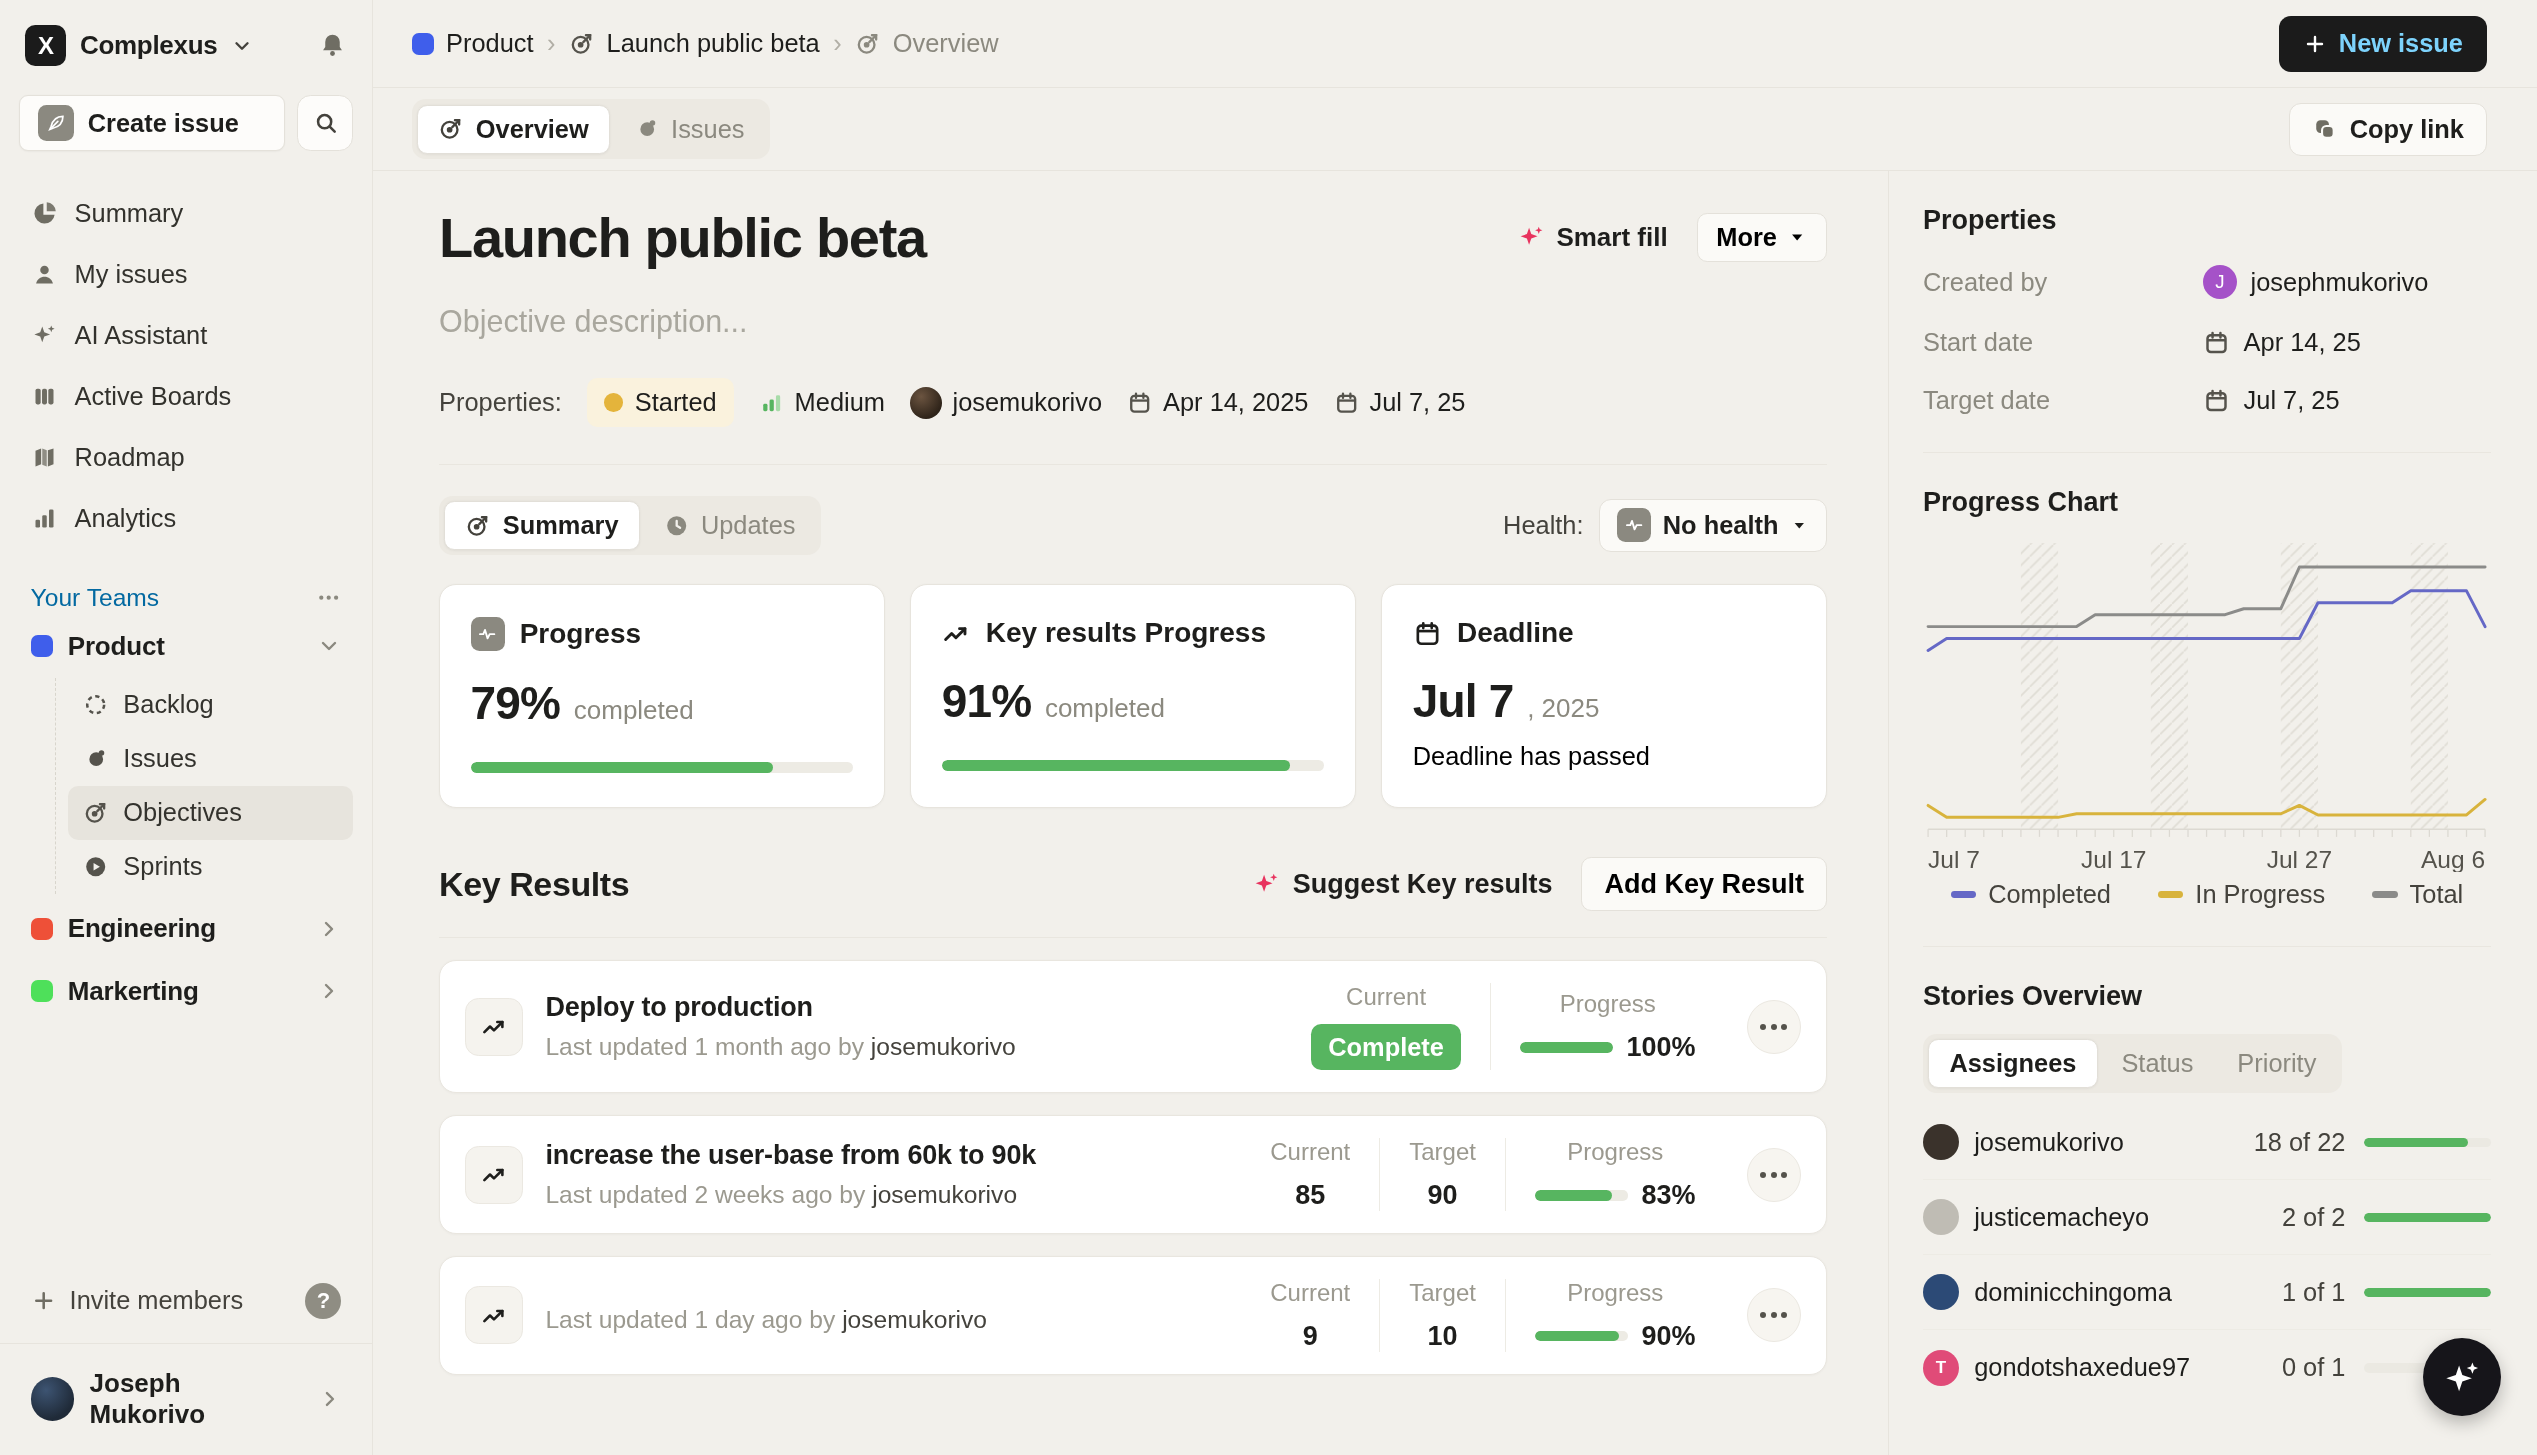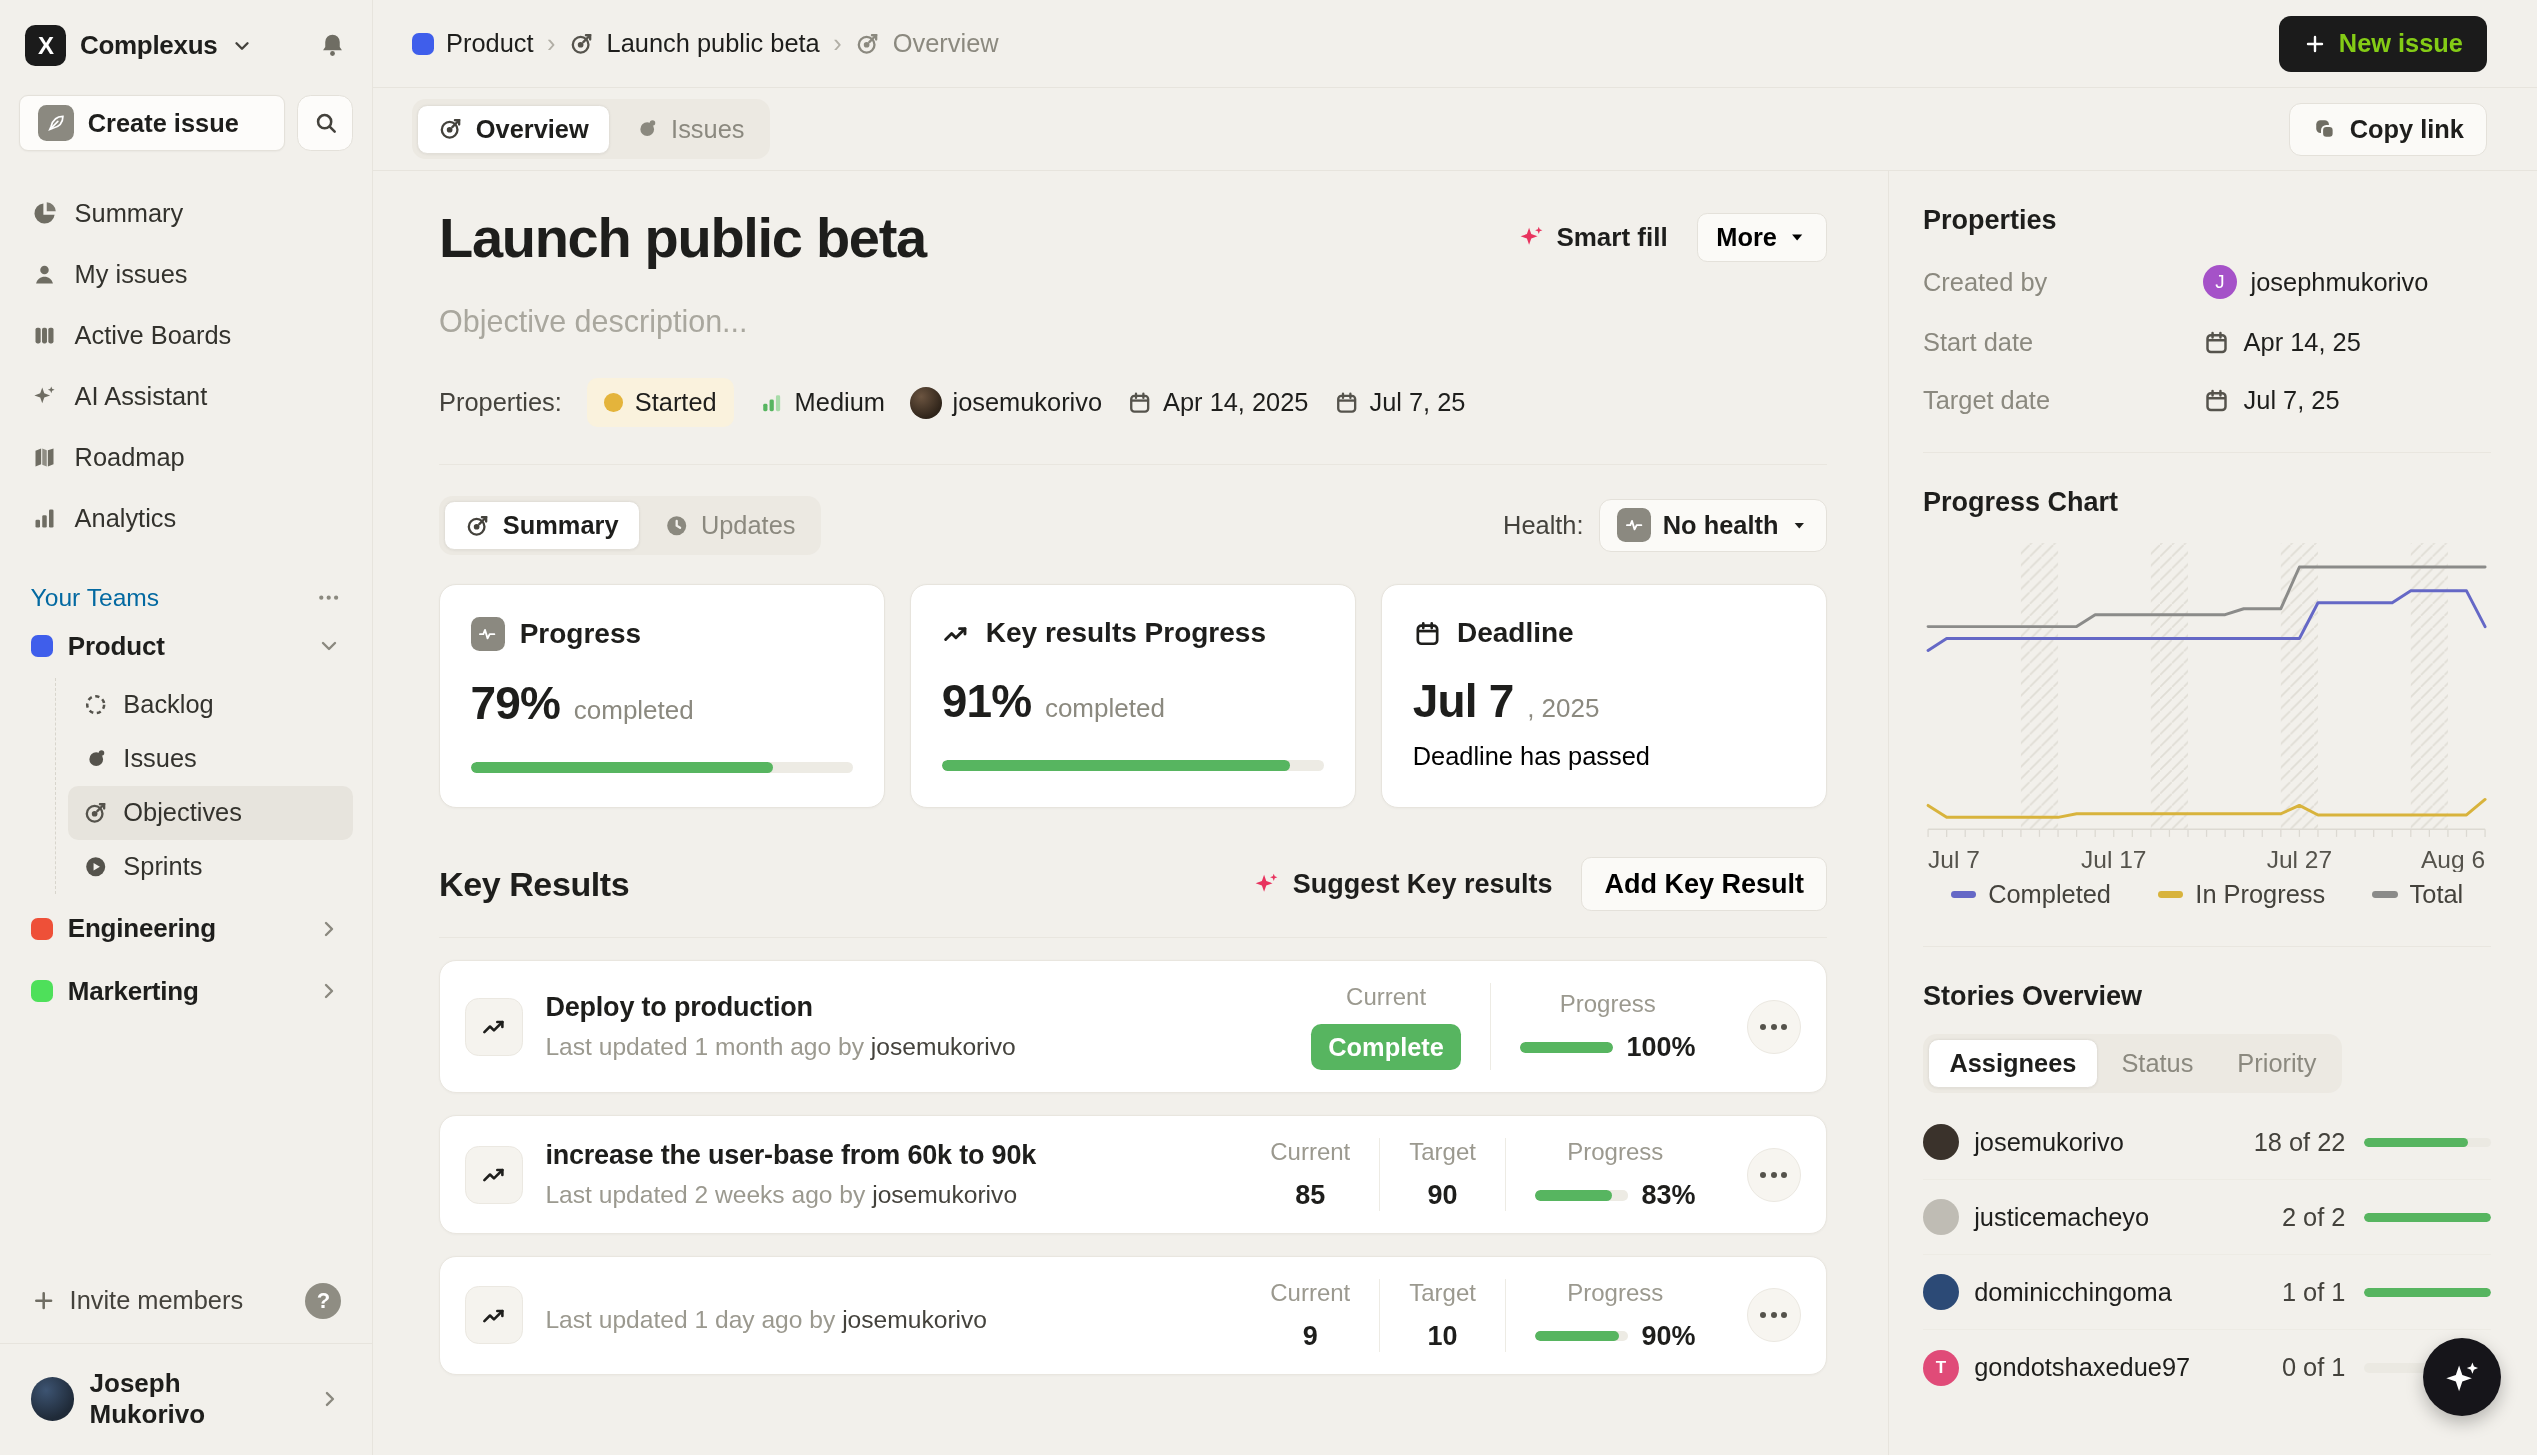--- a/index.html
+++ b/index.html
@@ -45,21 +45,21 @@
 
   
   .main { flex:1; display:flex; flex-direction:column; height:100%; min-width:0; }
   .topbar { height:88px; flex:none; display:flex; align-items:center; padding:0 51px 0 39px; border-bottom:0.8px solid #E7E4DD; }
   .crumbs { display:flex; align-items:center; gap:13.6px; font-size:25.4px; }
   .crumb { display:flex; align-items:center; gap:12px; cursor:pointer; }
   .crumb-dot { width:22px; height:22px; border-radius:6.8px; }
   .crumb-sep { color:#B2AFA6; font-size:25.4px; }
   .crumb .ico { color:#55534C; }
   .crumb.muted, .crumb.muted .ico { color:#8B897F; }
-  .newissue-btn { margin-left:auto; height:56px; background:#1B1B1B; color:#84cc16; border:none; border-radius:12px; display:flex; align-items:center; gap:12px; padding:0 24px; font-size:25.4px; font-weight:bold; cursor:pointer; }
+  .newissue-btn { margin-left:auto; height:56px; background:#1B1B1B; color:#7dd3fc; border:none; border-radius:12px; display:flex; align-items:center; gap:12px; padding:0 24px; font-size:25.4px; font-weight:bold; cursor:pointer; }
   .tabbar { height:83px; flex:none; display:flex; align-items:center; padding:0 51px 0 39px; border-bottom:0.8px solid #E7E4DD; }
   .seg { background:#ECE9E2; border-radius:13.6px; padding:5.1px; display:inline-flex; gap:3.4px; }
   .seg-tab { height:49px; display:flex; align-items:center; gap:12px; padding:0 20.3px; border-radius:10.2px; font-size:25.4px; color:#8B897F; cursor:pointer; }
   .seg-tab .ico { color:#8B897F; }
   .seg-tab.active { background:#FFFFFF; border:0.8px solid #E2DFD8; color:#1E1E1C; font-weight:bold; box-shadow:0 0.8px 2.5px rgba(0,0,0,.05); }
   .seg-tab.active .ico { color:#44423C; }
   .copylink-btn { margin-left:auto; height:53px; background:#FBFAF7; border:0.8px solid #E4E1DA; border-radius:12px; display:flex; align-items:center; gap:12px; padding:0 22px; font-size:25.4px; font-weight:bold; color:#1E1E1C; cursor:pointer; }
   .copylink-btn .ico { color:#6F6D63; }
 
   .content { flex:1; display:flex; min-height:0; }
@@ -189,32 +189,32 @@
     </div>
     <div class="nav-item">
       <svg class="ico" width="27" height="27" viewBox="0 0 24 24" fill="currentColor">
           <circle cx="12" cy="8" r="3.8"></circle>
           <path d="M4.5 20c1-4 4-6 7.5-6s6.5 2 7.5 6z"></path>
         </svg>
       <span>My issues</span>
     </div>
     <div class="nav-item">
       <svg class="ico" width="27" height="27" viewBox="0 0 24 24" fill="currentColor">
+          <path d="M10 4l1.8 5.2L17 11l-5.2 1.8L10 18l-1.8-5.2L3 11l5.2-1.8z"></path>
+          <path d="M18 3l.8 2.2L21 6l-2.2.8L18 9l-.8-2.2L15 6l2.2-.8z"></path>
+        </svg>
+      <span>AI Assistant</span>
+    </div>
+    <div class="nav-item">
+      <svg class="ico" width="27" height="27" viewBox="0 0 24 24" fill="currentColor">
           <rect x="4" y="5" width="4.6" height="14" rx="1.6"></rect>
           <rect x="9.8" y="5" width="4.4" height="14" rx="1.6"></rect>
           <rect x="15.4" y="5" width="4.6" height="14" rx="1.6"></rect>
         </svg>
       <span>Active Boards</span>
-    </div>
-    <div class="nav-item">
-      <svg class="ico" width="27" height="27" viewBox="0 0 24 24" fill="currentColor">
-          <path d="M10 4l1.8 5.2L17 11l-5.2 1.8L10 18l-1.8-5.2L3 11l5.2-1.8z"></path>
-          <path d="M18 3l.8 2.2L21 6l-2.2.8L18 9l-.8-2.2L15 6l2.2-.8z"></path>
-        </svg>
-      <span>AI Assistant</span>
     </div>
     <div class="nav-item">
       <svg class="ico" width="27" height="27" viewBox="0 0 24 24" fill="currentColor">
           <path d="M4 6l5-2v14l-5 2z"></path>
           <path d="M10 4l4 1.5V20L10 18.5z" opacity=".75"></path>
           <path d="M15 5.5L20 4v14l-5 2z"></path>
         </svg>
       <span>Roadmap</span>
     </div>
     <div class="nav-item">

